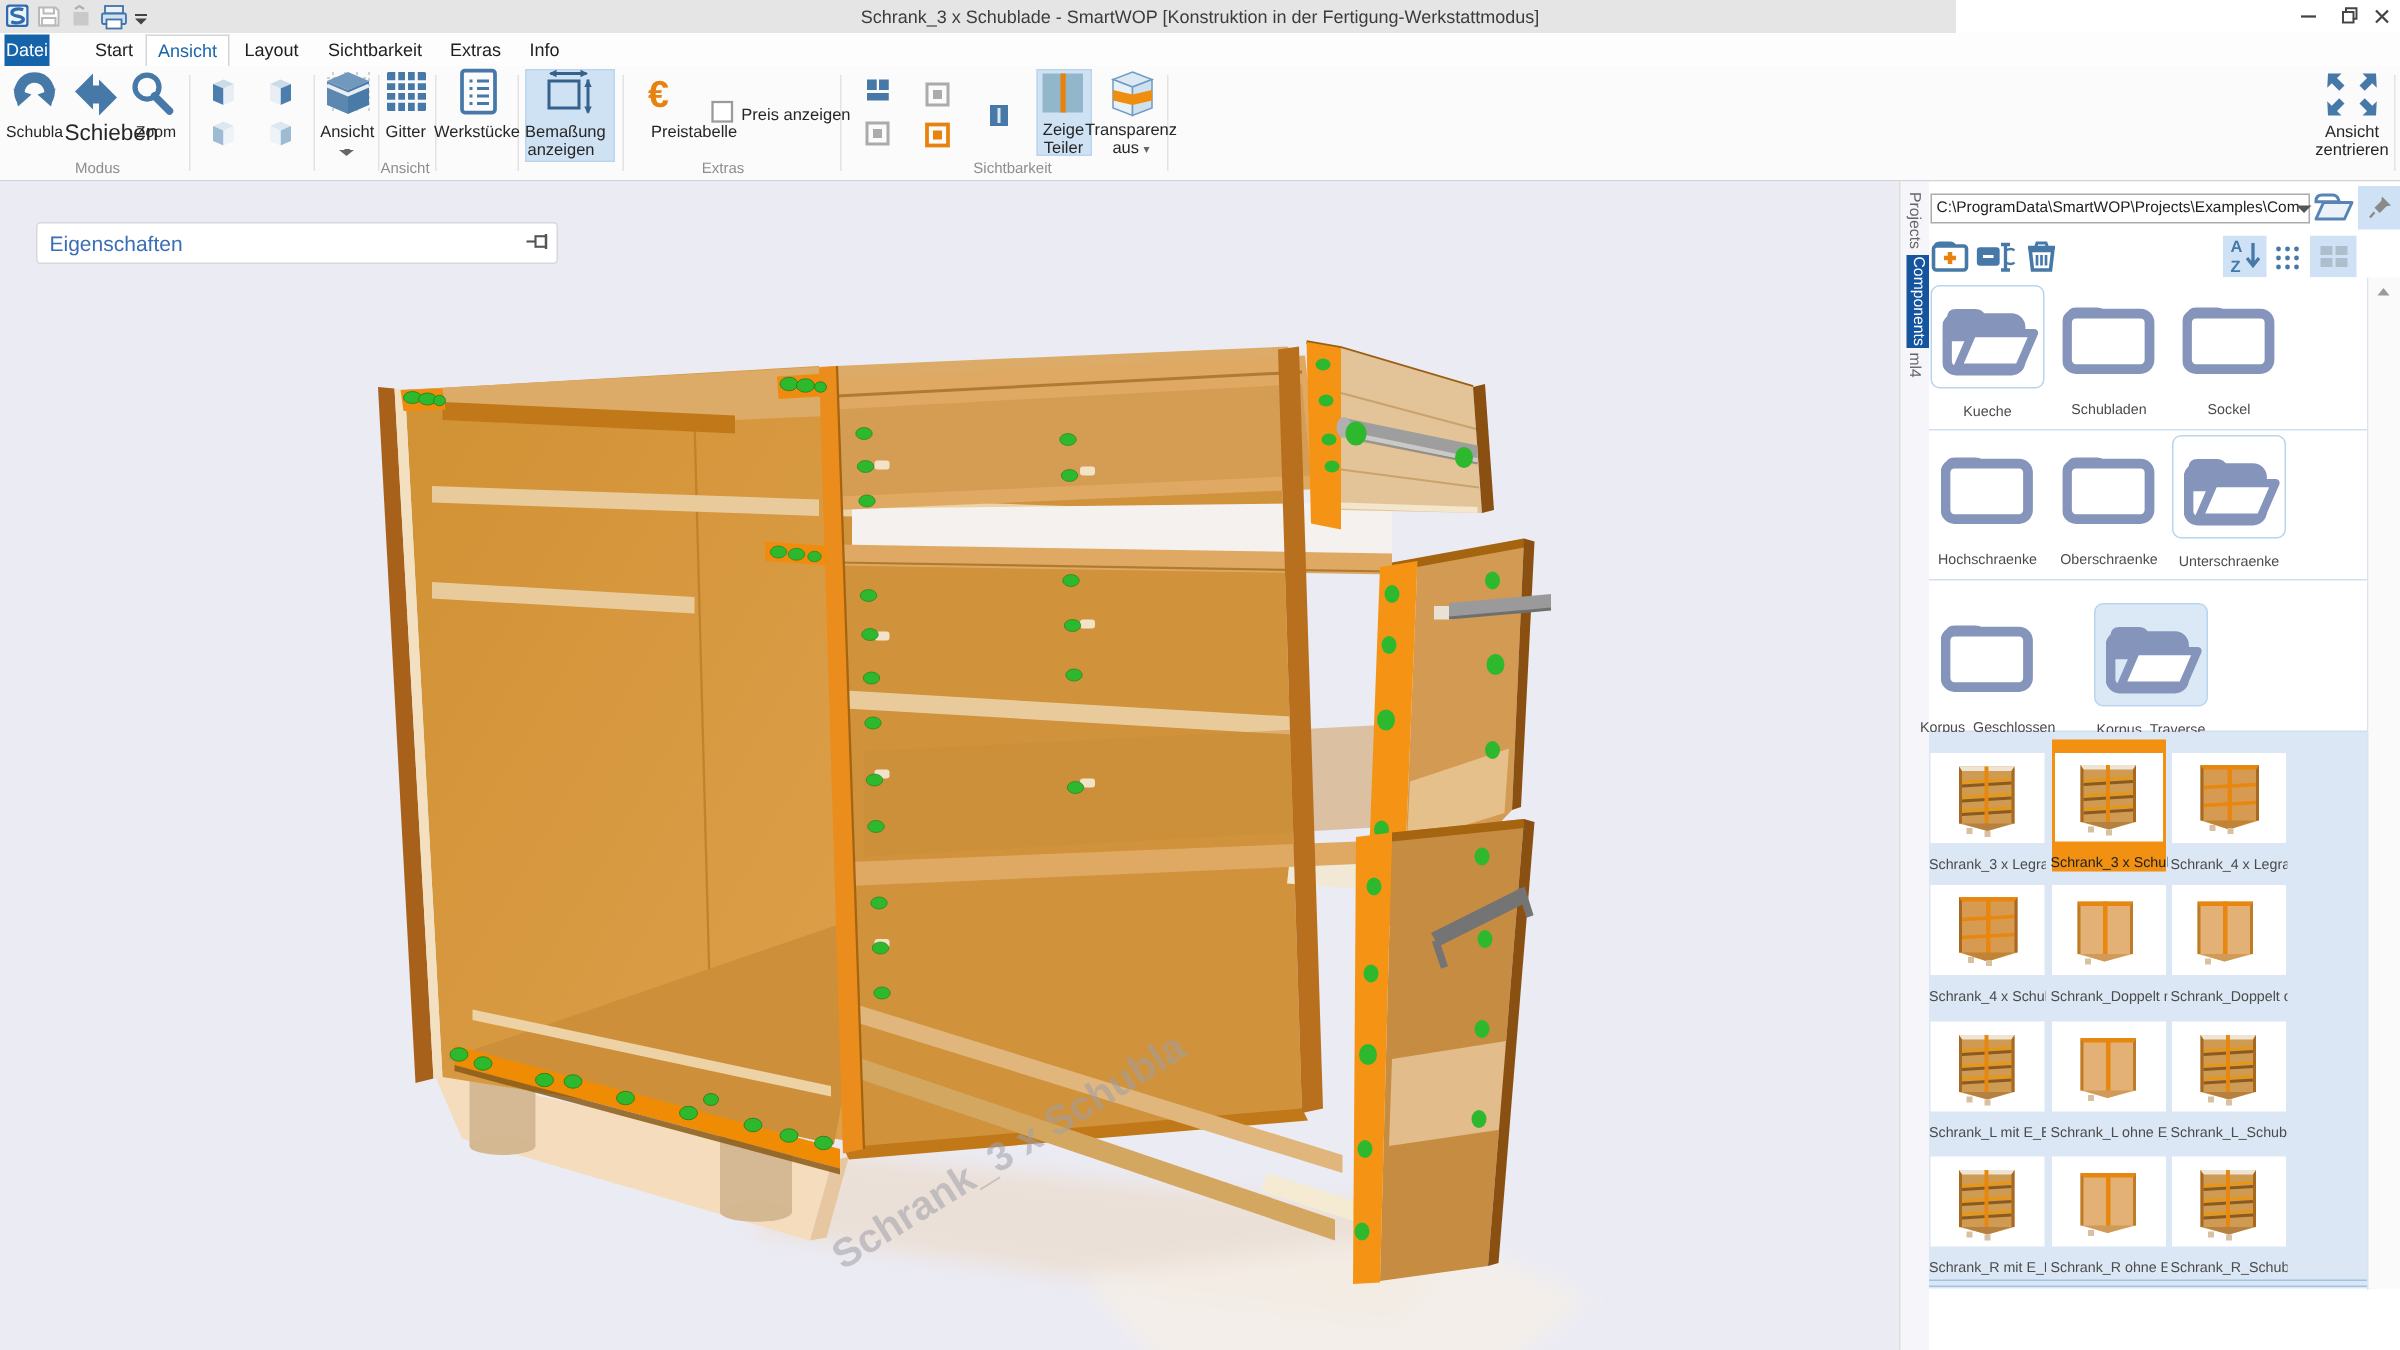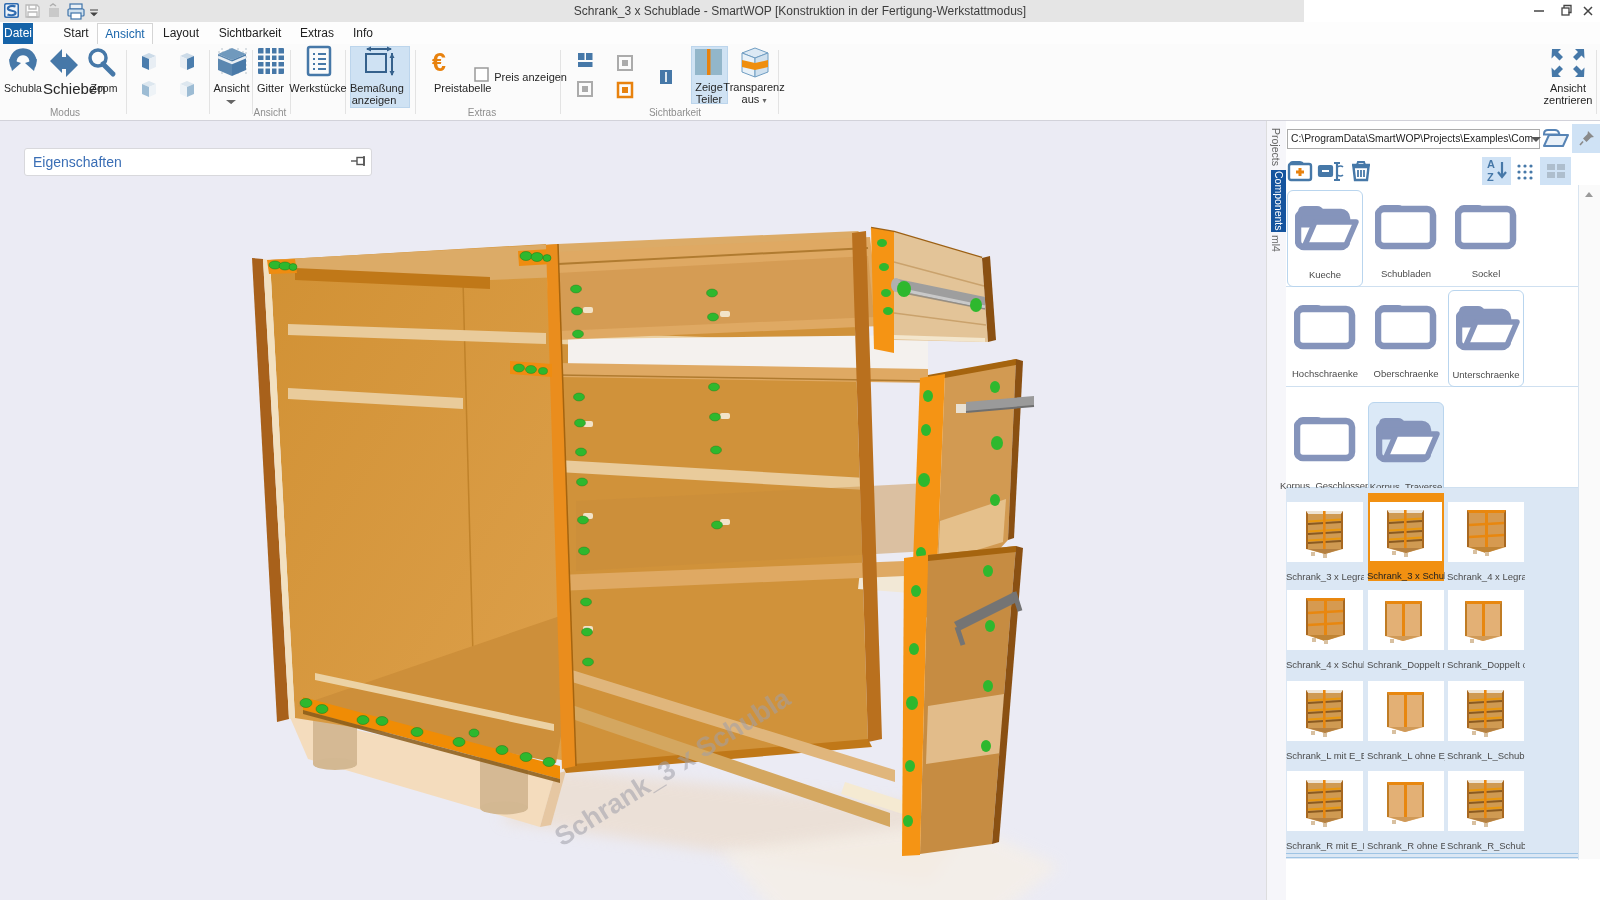--- a/index.html
+++ b/index.html
@@ -31,24 +31,24 @@
 
   
   #tabstrip { position:absolute; left:1266px; top:121px; width:20px; height:779px; background:#f6f6fa; border-left:1px solid #ddddde; }
   .vtab { position:absolute; writing-mode:vertical-rl; font-size:10.5px; color:#666; left:3px; }
   #vtab-comp { position:absolute; left:4px; top:49px; width:16px; height:62px; background:#15549e; color:#fff; writing-mode:vertical-rl; font-size:10.5px; text-align:center; line-height:16px; }
 
   
   #sidebar { position:absolute; left:1286px; top:121px; width:314px; height:779px; background:#fff; }
   #pathbox { position:absolute; left:1px; top:8px; width:253px; height:20px; border:1px solid #ababab; background:#fff; font-size:10.3px; color:#1e1e1e; line-height:18px; padding-left:3px; white-space:nowrap; overflow:hidden; }
   .tool-hl { background:#cfe2f5; }
-  .ftile { position:absolute; width:76px; height:97px; }
+  .ftile { position:absolute; width:76px; height:69px; }
   .ftile .flabel { position:absolute; left:-7px; right:-7px; top:78px; text-align:center; font-size:9.5px; color:#4b4b4b; white-space:nowrap; overflow:hidden; }
   .sel-white { background:#fff; border:1px solid #b9d5ee; border-radius:6px; }
-  .sel-blue { background:#dbe9f7; border:1px solid #b9d5ee; border-radius:6px; }
+  .sel-blue { background:#dbe9f7; border:1px solid #b9d5ee; border-radius:6px;margin-left:28px; }
   .ctile { position:absolute; width:76px; height:88px; }
   .cthumb { position:absolute; left:0; top:8px; width:76px; height:60px; background:#fff; }
   .clabel { position:absolute; left:-1px; right:-1px; top:77px; font-size:9.5px; color:#4b4b4b; white-space:nowrap; overflow:hidden; }
   #comp-bg { position:absolute; left:0; top:367px; width:298px; height:372px; background:#dbe7f4; }
 </style>
 </head>
 <body>
 <div id="app">
   <div id="titlebar">
     <svg class="abs" style="left:0;top:0;" width="360" height="22" viewBox="0 0 360 22">

